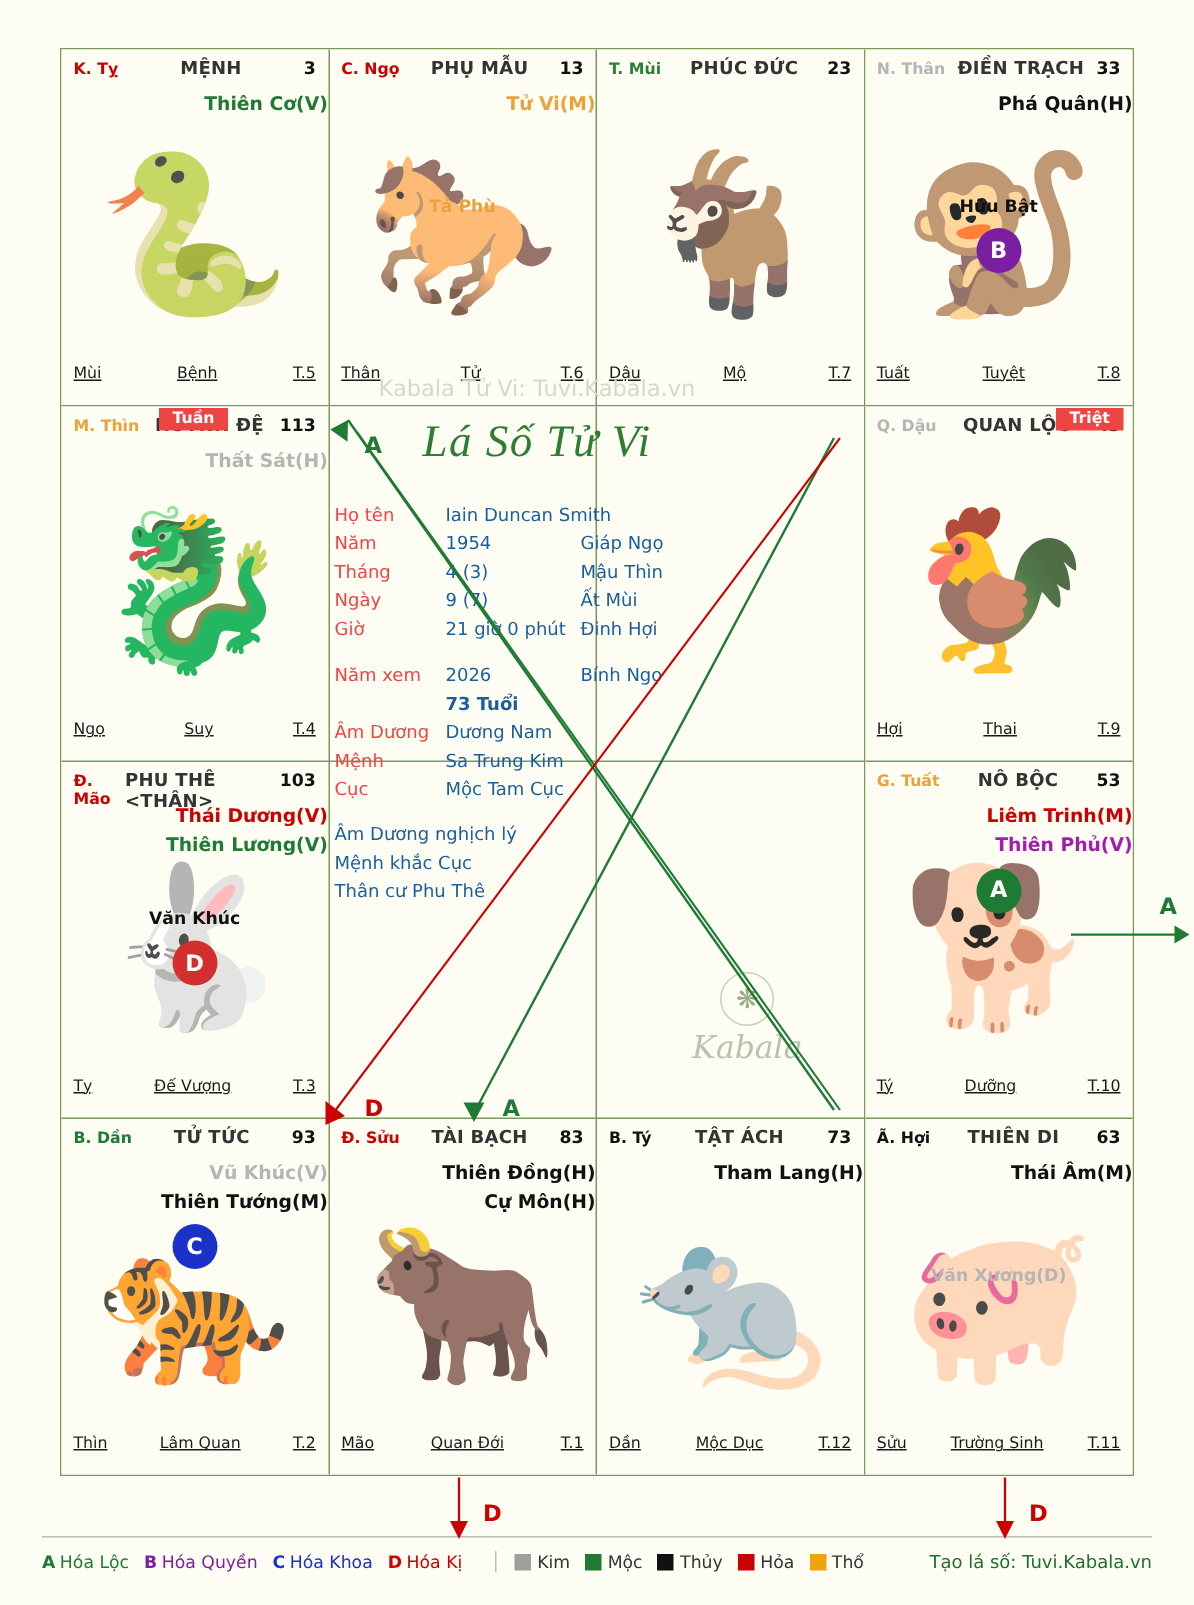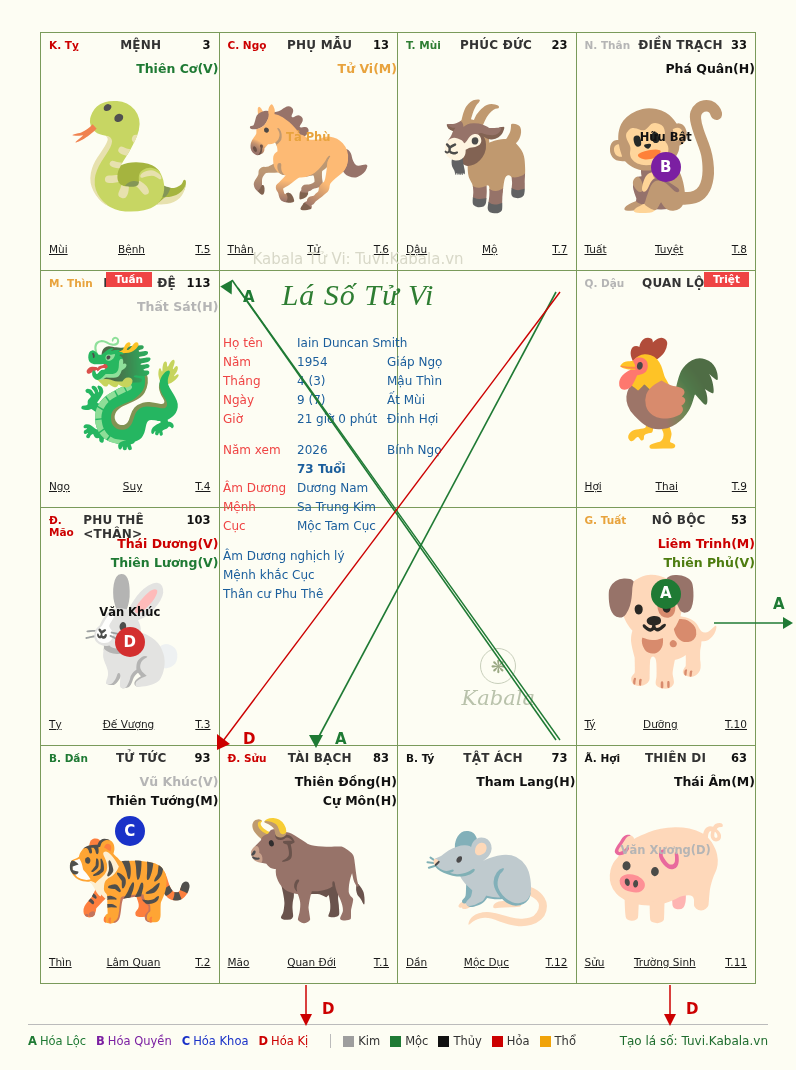--- a/index.html
+++ b/index.html
@@ -284,21 +284,21 @@
 
     <div class="cell lastcol">
       <div class="zodiac">🐕</div>
       <div class="top">
         <span class="chi" style="color:#e8a33d">G. Tuất</span>
         <span class="cung">NÔ BỘC</span>
         <span class="num">53</span>
       </div>
       <div class="stars">
         <div style="color:#cc0000">Liêm Trinh(M)</div>
-        <div style="color:#4d7c0f">Thiên Phủ(V)</div>
+        <div style="color:#a21caf">Thiên Phủ(V)</div>
         <div class="badge" style="background:#1f7a34">A</div>
       </div>
       <div class="bottom">
         <span>Tý</span>
         <span>Dưỡng</span>
         <span>T.10</span>
       </div>
     </div>
 
     <div class="cell lastrow">

